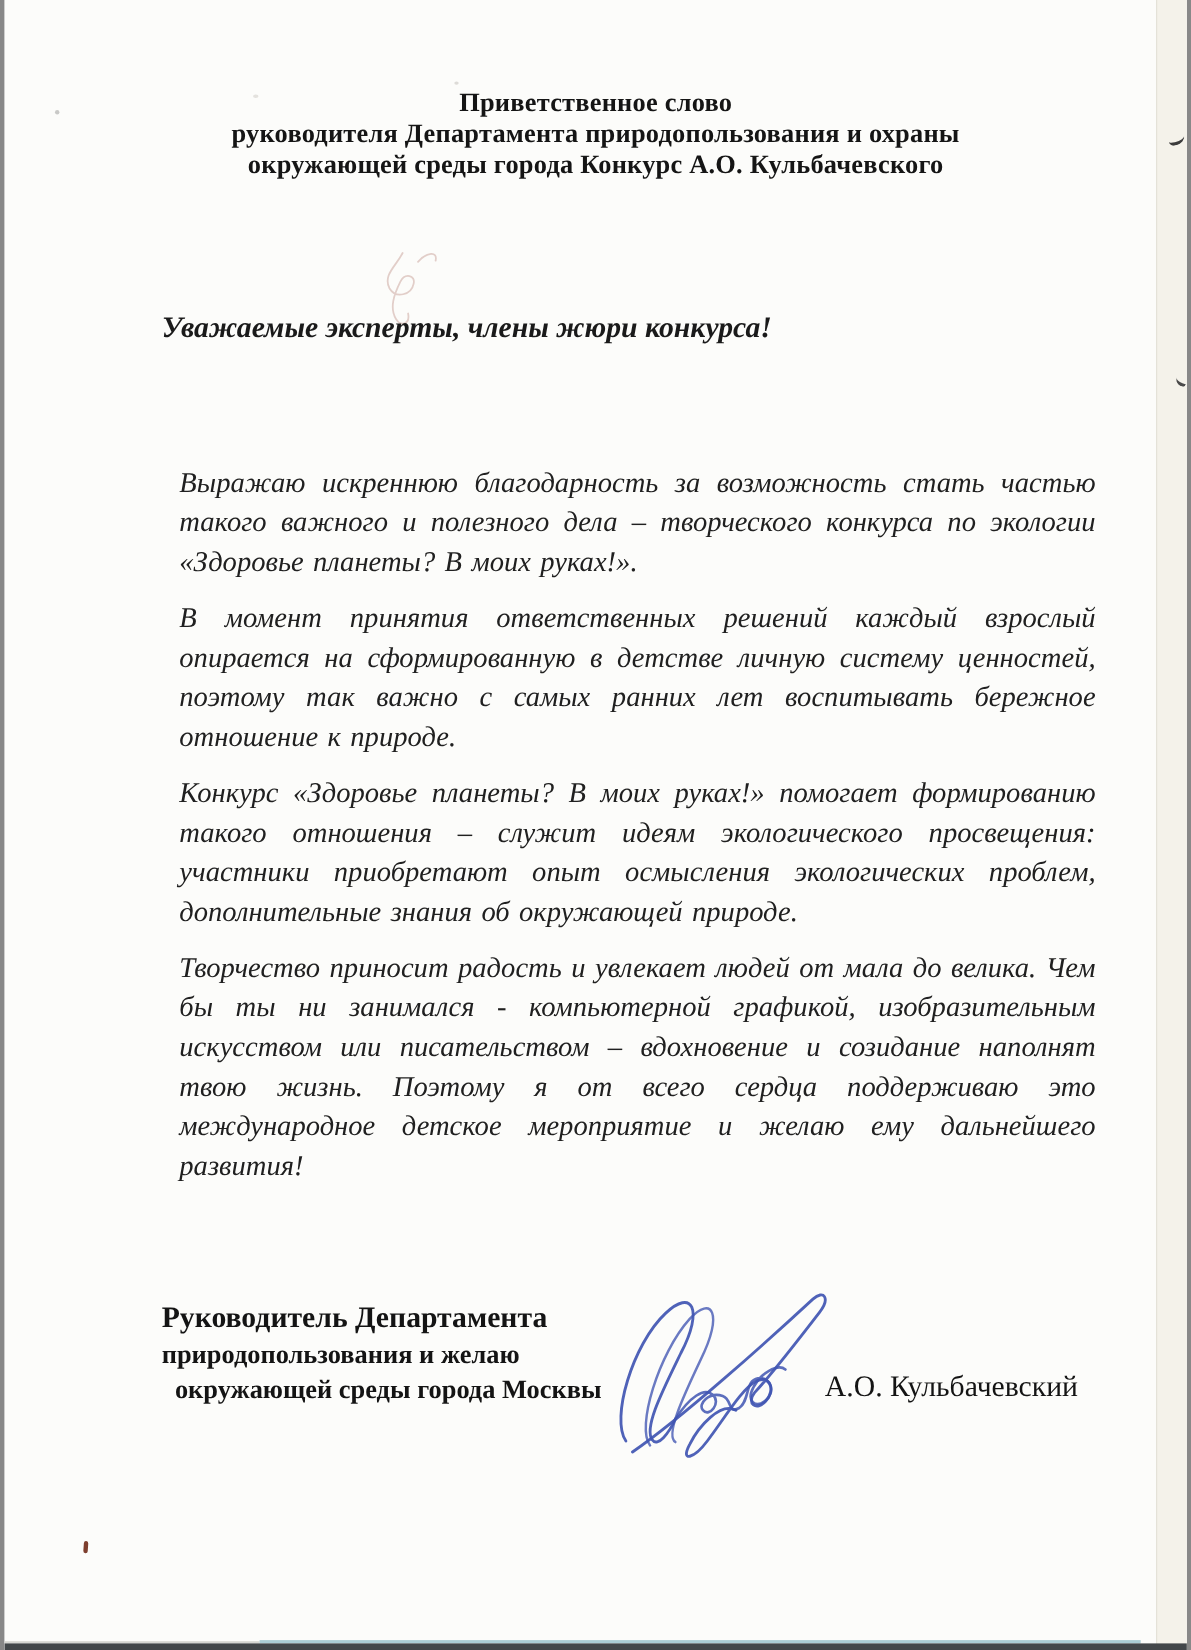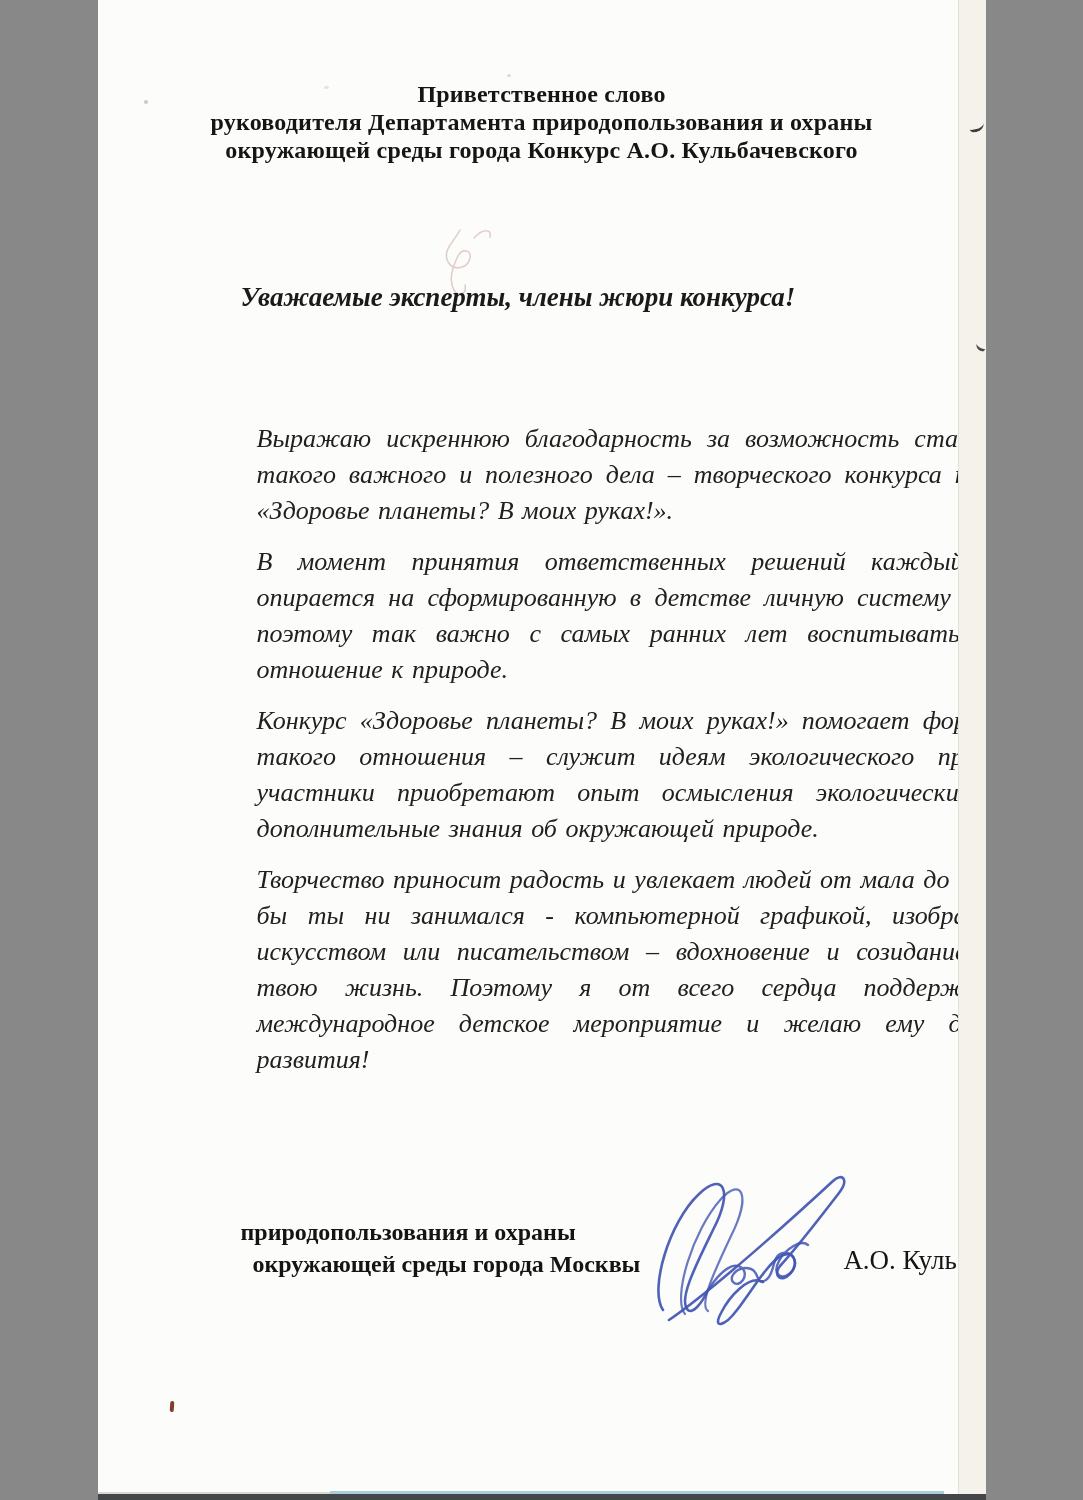--- a/index.html
+++ b/index.html
@@ -1,18 +1,18 @@
 <!DOCTYPE html>
 <html><head>
 <meta charset="utf-8">
 <style>
   html, body { margin: 0; padding: 0; background: #888; }
   .page {
     position: relative;
-    width: 888px; height: 1500px;
+    width: 1075px; height: 1500px;
     margin: 0 auto;
     background: #fcfcfa;
     overflow: hidden;
     font-family: "Liberation Serif", "DejaVu Serif", serif;
     color: #1c1c1c;
   }
 
   
   .title-block {
     position: absolute; top: 80px; left: 60px; right: 60px;
@@ -153,21 +153,22 @@
   <div class="greeting">Уважаемые эксперты, члены жюри конкурса!</div>
 
   <div class="body-block">
     <p>Выражаю искреннюю благодарность за возможность стать частью такого важного и полезного дела – творческого конкурса по экологии «Здоровье планеты? В моих руках!».</p>
     <p>В момент принятия ответственных решений каждый взрослый опирается на сформированную в детстве личную систему ценностей, поэтому так важно с самых ранних лет воспитывать бережное отношение к природе.</p>
     <p>Конкурс «Здоровье планеты? В моих руках!» помогает формированию такого отношения – служит идеям экологического просвещения: участники приобретают опыт осмысления экологических проблем, дополнительные знания об окружающей природе.</p>
     <p>Творчество приносит радость и увлекает людей от мала до велика. Чем бы ты ни занимался - компьютерной графикой, изобразительным искусством или писательством – вдохновение и созидание наполнят твою жизнь. Поэтому я от всего сердца поддерживаю это международное детское мероприятие и желаю ему дальнейшего развития!</p>
   </div>
 
   <div class="sig-block">
-    <div class="sig-line-2">природопользования и охраны</div>
+    <div class="sig-line-1">Руководитель Департамента</div>
+    <div class="sig-line-2">природопользования и желаю</div>
     <div class="sig-line-3">окружающей среды города Москвы</div>
     <div class="sig-name">А.О. Кульбачевский</div>
 
     <svg class="sig-scribble" viewBox="0 0 218 170">
       <path class="ink-a" d="M22,148 C8,128 28,60 58,32 C82,9 93,28 72,68 C55,103 38,136 46,147 C51,154 61,141 67,128" stroke="#4055b2"></path>
       <path class="ink-b" d="M44,152 C31,136 52,68 80,37 C100,15 111,32 90,74 C72,112 58,143 67,149" stroke="#4055b2"></path>
       <path class="ink-c" d="M67,128 C80,108 93,99 101,106 C109,113 98,127 92,120 C87,114 98,103 110,107 C119,110 114,124 125,118 C135,111 130,93 142,91 C154,89 159,104 148,112 C140,118 131,112 138,99 C144,87 160,77 167,83" stroke="#4055b2"></path>
       <path class="ink-a" d="M28,158 C72,128 152,56 192,19 C202,10 208,18 198,31 C178,57 152,90 139,104 C131,114 141,121 149,112 C159,101 152,87 140,94 C127,101 112,127 96,148 C84,164 71,168 80,151 C88,135 108,112 122,120" stroke="#4055b2"></path>
     </svg>
   </div>

